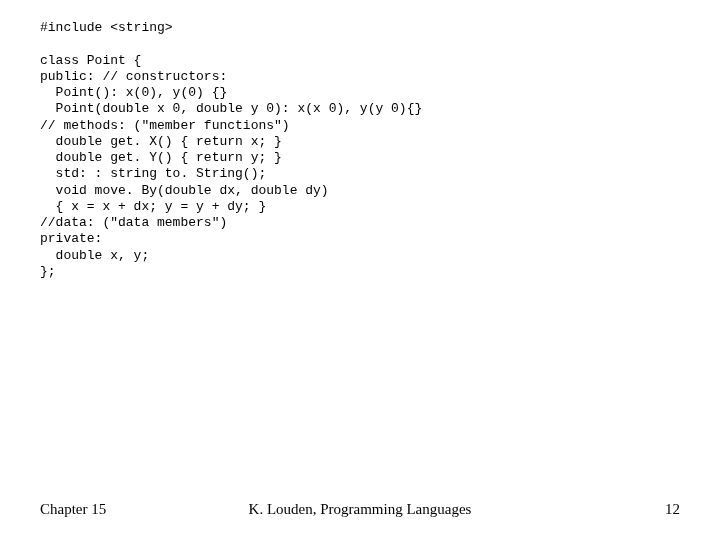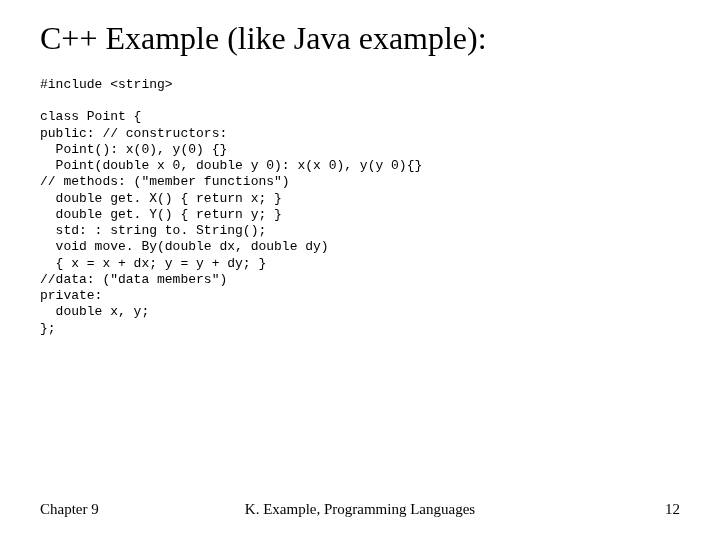--- a/index.html
+++ b/index.html
@@ -50,35 +50,34 @@
   }
   .footer-left, .footer-right {
     position: relative;
     z-index: 1;
   }
 </style>
 </head>
 <body>
 
 <div class="slide">
-  <h1 class="title">C++ Example (like Java example):</h1>
   <div class="code">#include &lt;string&gt;
 
 class Point {
 public: // constructors:
   Point(): x(0), y(0) {}
   Point(double x 0, double y 0): x(x 0), y(y 0){}
 // methods: ("member functions")
   double get. X() { return x; }
   double get. Y() { return y; }
   std: : string to. String();
   void move. By(double dx, double dy)
   { x = x + dx; y = y + dy; }
 //data: ("data members")
 private:
   double x, y;
 };</div>
   <div class="footer">
-    <span class="footer-left">Chapter 9</span>
-    <span class="footer-center">K. Example, Programming Languages</span>
+    <span class="footer-left">Chapter 15</span>
+    <span class="footer-center">K. Louden, Programming Languages</span>
     <span class="footer-right">12</span>
   </div>
 </div>
 
 </body></html>

